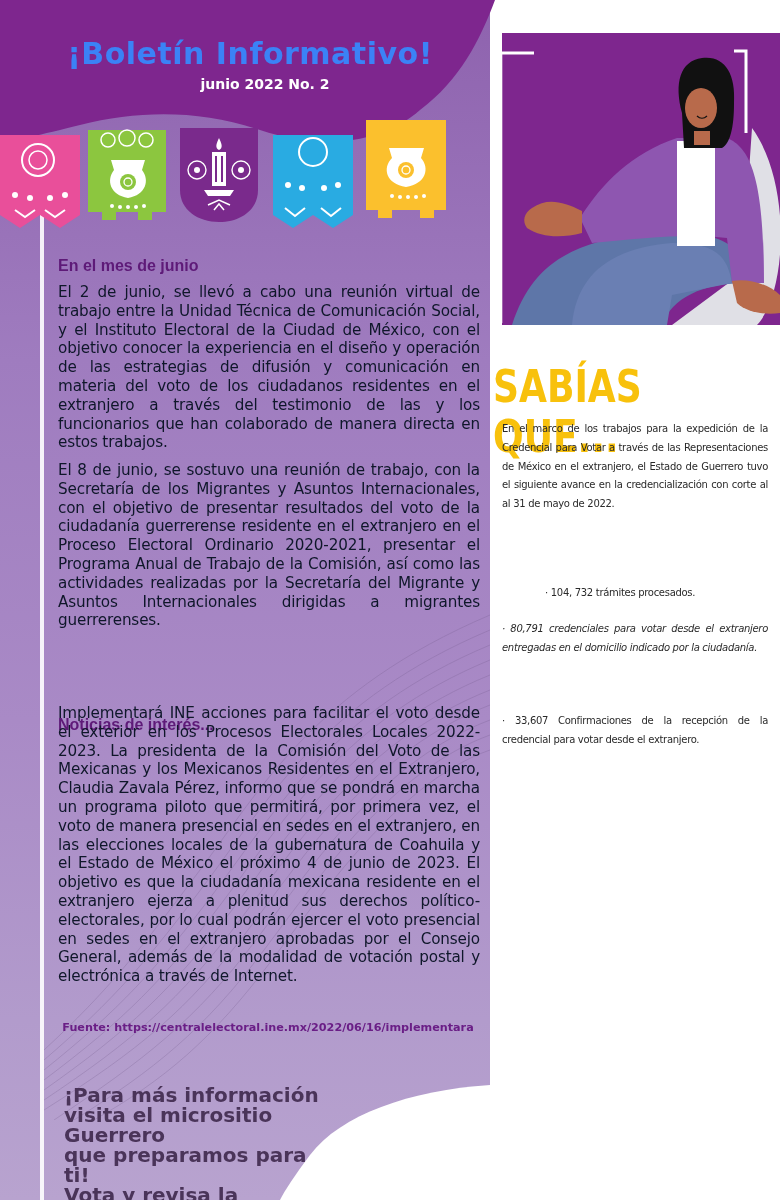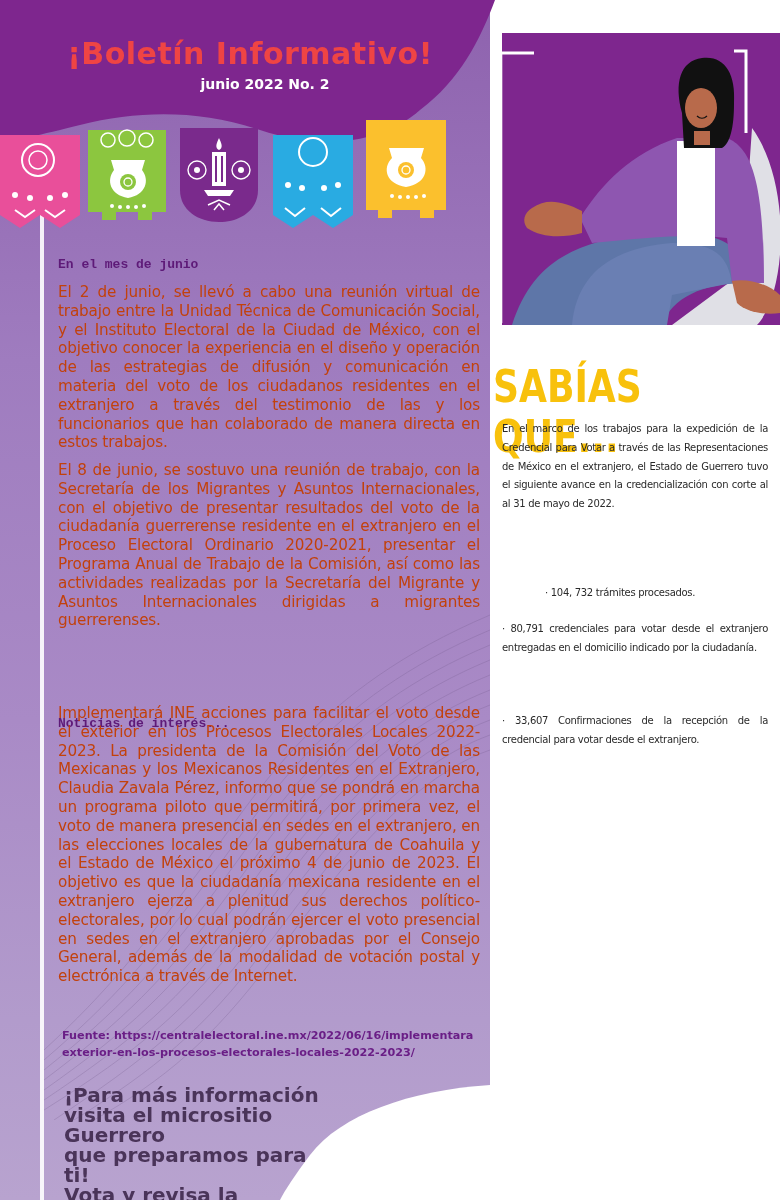--- a/index.html
+++ b/index.html
@@ -15,45 +15,44 @@
   }
   .waves {
     position: absolute; left: 44px; top: 600px; width: 446px; height: 520px; opacity: 0.35;
   }
 
   .header-blob {
     position: absolute; left: 0; top: 0; width: 495px; height: 160px;
   }
   .title {
     position: absolute; left: 0; top: 36px; width: 500px; text-align: center;
-    color: #ef4444; font-weight: 800; font-size: 30px; letter-spacing: 0.5px;
+    color: #3b82f6; font-weight: 800; font-size: 30px; letter-spacing: 0.5px;
     font-family: "DejaVu Sans", sans-serif;
   }
   .subtitle {
     position: absolute; left: 0; top: 76px; width: 530px; text-align: center;
     color: #ffffff; font-weight: 700; font-size: 14px;
     font-family: "DejaVu Sans", sans-serif;
   }
 
   .banners { position: absolute; left: 0; top: 120px; width: 490px; height: 110px; }
 
   .section-h {
     position: absolute; left: 58px; color: #5e1a78; font-weight: 800;
-    font-size: 13px; font-family: Liberation Mono, monospace;
+    font-size: 16px; font-family: Liberation Sans, sans-serif;
   }
   .para {
-    position: absolute; left: 58px; width: 422px; color: #c2410c;
+    position: absolute; left: 58px; width: 422px; color: #0f172a;
     font-size: 15.2px; line-height: 18.8px; text-align: justify;
     font-family: "DejaVu Sans", sans-serif; letter-spacing: -0.15px;
   }
   .source {
-    position: absolute; left: 62px; top: 1020px; width: 440px; text-align: left;
+    position: absolute; left: 48px; top: 1020px; width: 440px; text-align: center;
     color: #6a1e86; font-weight: 700; font-size: 11.2px; line-height: 16.5px;
     font-family: "DejaVu Sans", sans-serif;
-    margin-top: 8px;
   }
   .cta {
     position: absolute; left: 64px; top: 1085px; width: 260px; color: #4a3459;
     font-weight: 800; font-size: 20px; line-height: 20px;
     font-family: "DejaVu Sans", sans-serif;
   }
   .bottom-curve { position: absolute; left: 260px; top: 1085px; width: 230px; height: 115px; }
 
   .logo { position: absolute; left: 325px; top: 1197px; width: 160px; height: 50px; }
   .logo-iepc {
@@ -195,21 +194,20 @@
 
 <div class="section-h" style="top:257px;">En el mes de junio</div>
 <p class="para" style="top:283px;">El 2 de junio, se llevó a cabo una reunión virtual de trabajo entre la Unidad Técnica de Comunicación Social, y el Instituto Electoral de la Ciudad de México, con el objetivo conocer la experiencia en el diseño y operación de las estrategias de difusión y comunicación en materia del voto de los ciudadanos residentes en el extranjero a través del testimonio de las y los funcionarios que han colaborado de manera directa en estos trabajos.</p>
 <p class="para" style="top:461px;">El 8 de junio, se sostuvo una reunión de trabajo, con la Secretaría de los Migrantes y Asuntos Internacionales, con el objetivo de presentar resultados del voto de la ciudadanía guerrerense residente en el extranjero en el Proceso Electoral Ordinario 2020-2021, presentar el Programa Anual de Trabajo de la Comisión, así como las actividades realizadas por la Secretaría del Migrante y Asuntos Internacionales dirigidas a migrantes guerrerenses.</p>
 
 <div class="section-h" style="top:716px;">Noticias de interés...</div>
 <p class="para" style="top:704px;">Implementará INE acciones para facilitar el voto desde el exterior en los Procesos Electorales Locales 2022-2023. La presidenta de la Comisión del Voto de las Mexicanas y los Mexicanos Residentes en el Extranjero, Claudia Zavala Pérez, informo que se pondrá en marcha un programa piloto que permitirá, por primera vez, el voto de manera presencial en sedes en el extranjero, en las elecciones locales de la gubernatura de Coahuila y el Estado de México el próximo 4 de junio de 2023. El objetivo es que la ciudadanía mexicana residente en el extranjero ejerza a plenitud sus derechos político-electorales, por lo cual podrán ejercer el voto presencial en sedes en el extranjero aprobadas por el Consejo General, además de la modalidad de votación postal y electrónica a través de Internet.</p>
 
 <div class="source">
   <div>Fuente: https://centralelectoral.ine.mx/2022/06/16/implementara</div>
-  <div>exterior-en-los-procesos-electorales-locales-2022-2023/</div>
 </div>
 
 <svg class="bottom-curve" viewBox="0 0 230 115" preserveAspectRatio="none">
   <path d="M230 0 C150 5, 80 30, 50 70 C35 90, 25 105, 20 115 H230 Z" fill="#ffffff"></path>
 </svg>
 
 <div class="cta">
   <div>¡Para más información</div>
   <div>visita el micrositio Guerrero</div>
   <div>que preparamos para ti!</div>
@@ -249,14 +247,14 @@
 
   <path d="M180 80 C172 50, 178 28, 200 25 C222 22, 234 40, 232 70 C232 95, 228 110, 220 115 H182 Z" fill="#111"></path>
   <ellipse cx="199" cy="75" rx="16" ry="20" fill="#b86a4b"></ellipse>
   <path d="M192 98 H208 V112 H192 Z" fill="#b86a4b"></path>
   <path d="M195 83 C198 86, 202 86, 205 83" stroke="#111" stroke-width="1.2" fill="none"></path>
 </svg>
 
 <div class="sabias">SABÍAS QUE...</div>
 <p class="rpara" style="top:420px;">En el marco de los trabajos para la expedición de la Credencial para Votar a través de las Representaciones de México en el extranjero, el Estado de Guerrero tuvo el siguiente avance en la credencialización con corte al al 31 de mayo de 2022.</p>
 <p class="rpara" style="top:584px;margin-left:43px;">· 104, 732 trámites procesados.</p>
-<p class="rpara" style="top:620px;">· 80,791 credenciales para votar desde el extranjero entregadas en el domicilio indicado por la ciudadanía.</p>
+<p class="rpara" style="top:620px;font-style:italic;">· 80,791 credenciales para votar desde el extranjero entregadas en el domicilio indicado por la ciudadanía.</p>
 <p class="rpara" style="top:712px;">· 33,607 Confirmaciones de la recepción de la credencial para votar desde el extranjero.</p>
 
 </body></html>

